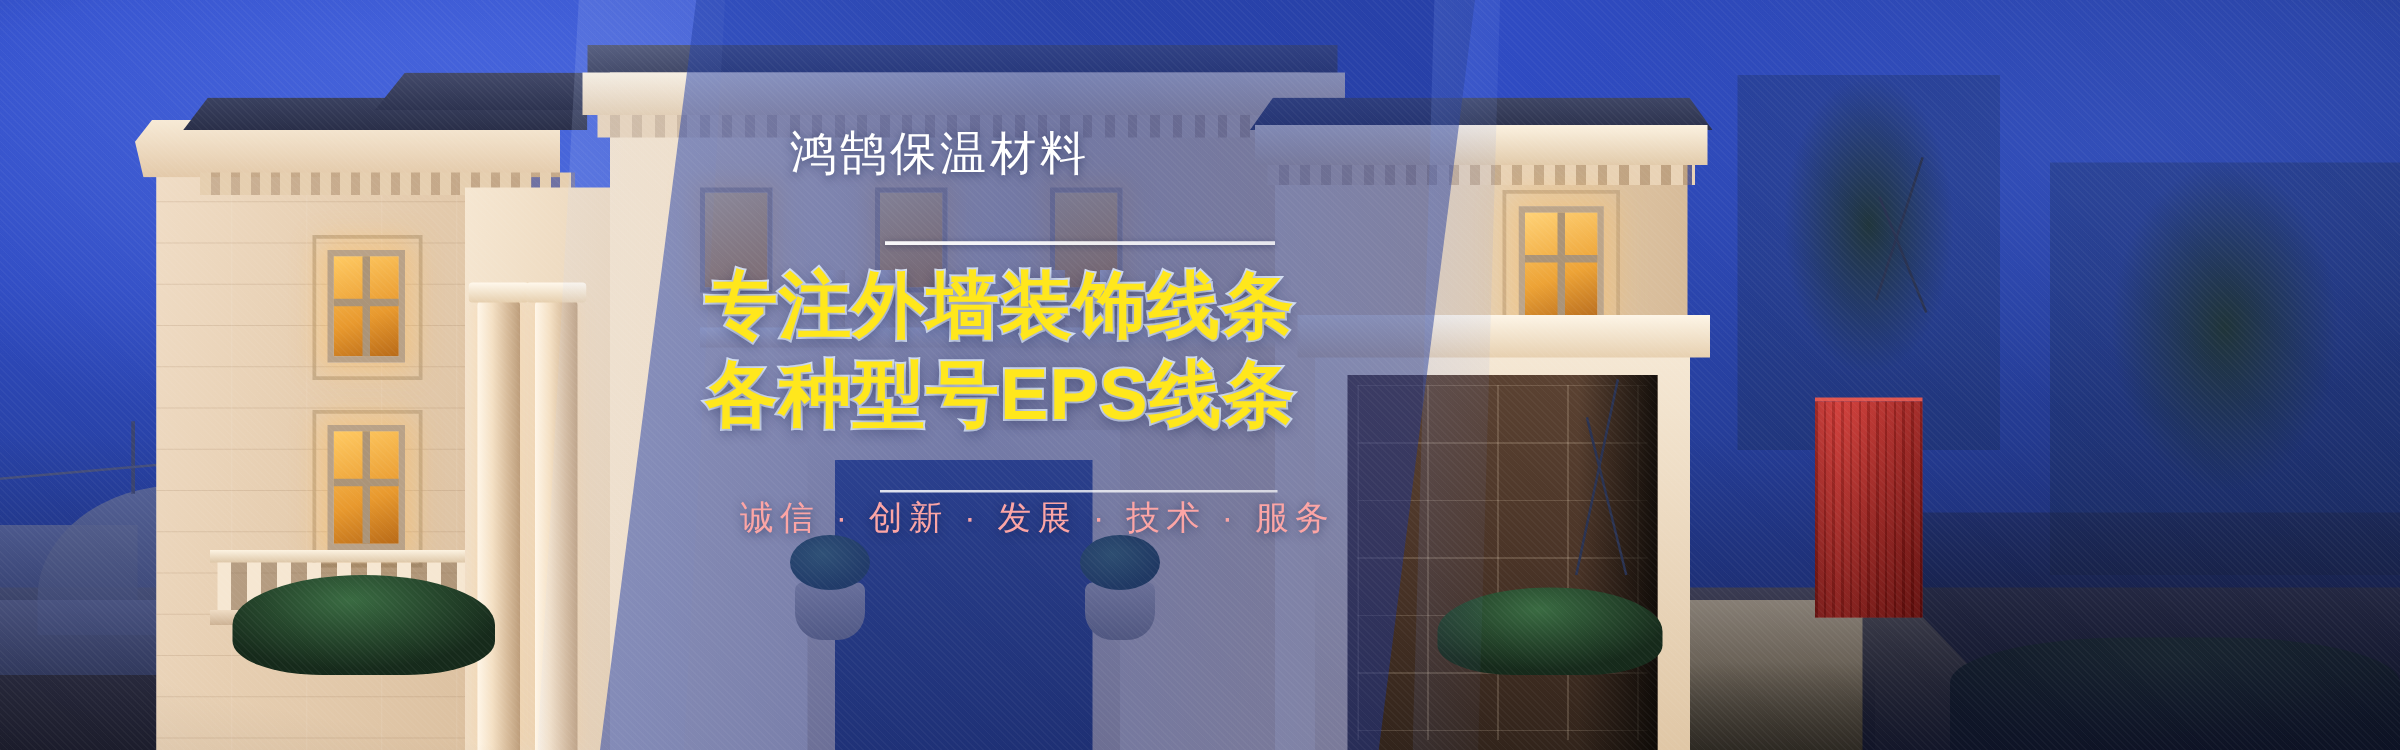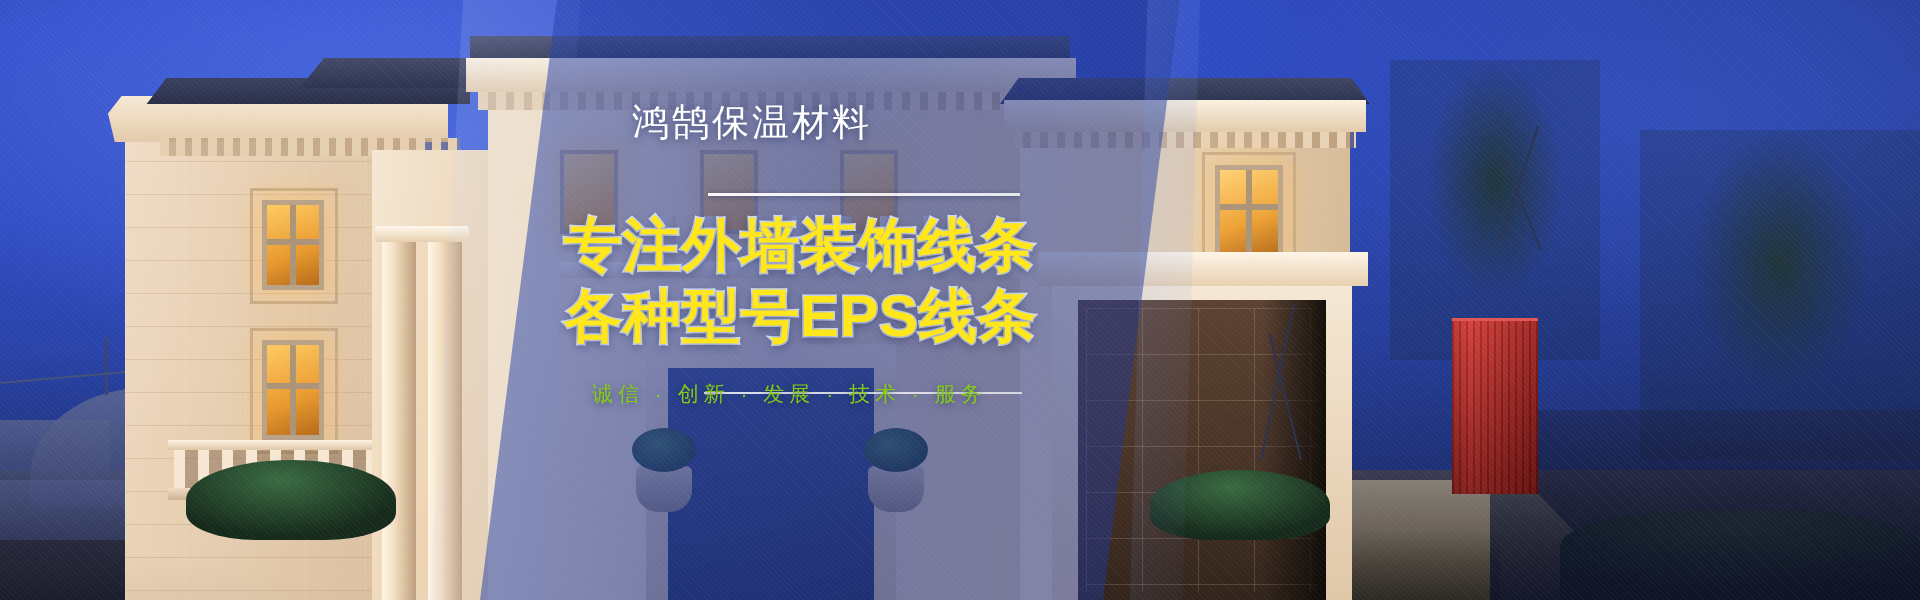--- a/index.html
+++ b/index.html
@@ -224,22 +224,22 @@
     paint-order:stroke fill;
     text-shadow:0 3px 10px rgba(15,25,70,.45);
     white-space:nowrap;
   }
   .headline .hl{display:block;}
   .rule2{
     position:absolute;left:148px;top:392px;width:318px;height:2px;
     background:linear-gradient(to right, rgba(255,255,255,.85), rgba(255,255,255,.7));
   }
   .tagline{
-    position:absolute;left:36px;top:380px;width:580px;
-    font-size:21px;letter-spacing:5px;color:#84cc16;
+    position:absolute;left:36px;top:396px;width:580px;
+    font-size:27px;letter-spacing:5px;color:#fca5a5;
     text-shadow:0 2px 8px rgba(10,20,60,.5);
     white-space:nowrap;
   }
 </style>
 </head>
 <body>
 
 <div id="stage">
 
   <div class="sky"></div>

